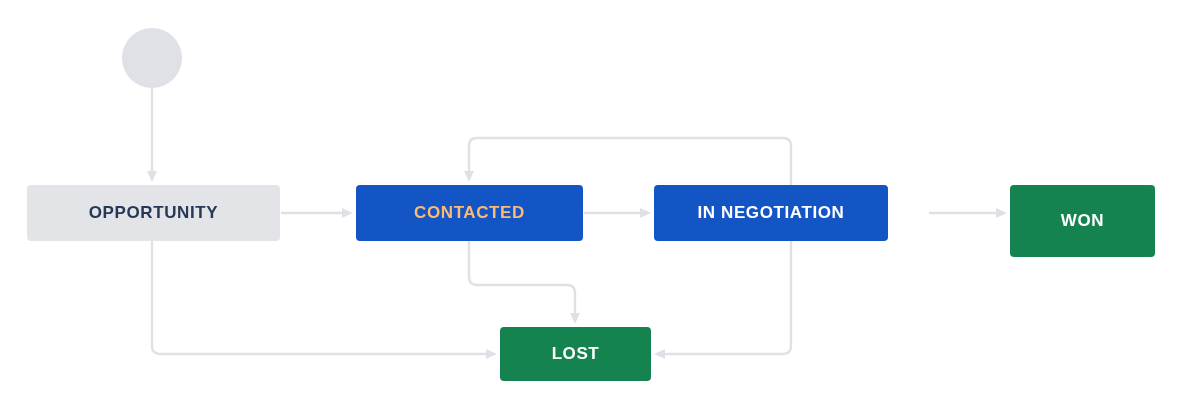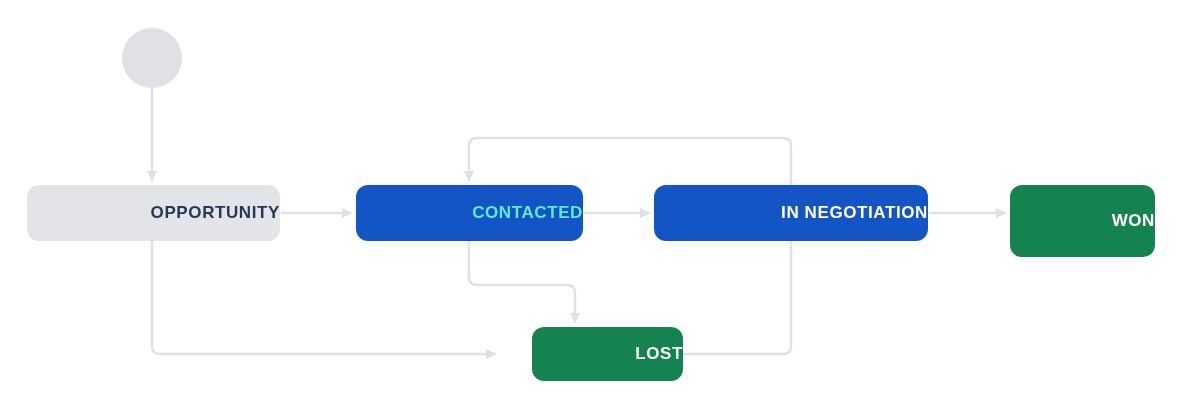--- a/index.html
+++ b/index.html
@@ -21,22 +21,22 @@
     position: absolute;
     left: 0;
     top: 0;
     width: 1200px;
     height: 420px;
   }
   .node {
     position: absolute;
     display: flex;
     align-items: center;
-    justify-content: flex-end;
-    border-radius: 12px;
+    justify-content: center;
+    border-radius: 4px;
     box-sizing: border-box;
     letter-spacing: 0.6px;
     font-weight: bold;
     font-size: 17px;
     font-family: "Liberation Sans", sans-serif;
     white-space: nowrap;
     user-select: none;
   }
   .node-start {
     position: absolute;
@@ -80,29 +80,29 @@
       <path d="M791,241 L791,346 Q791,354 783,354 L664,354" marker-end="url(#arrow-l)"></path>
     </g>
   </svg>
 
   <div class="node-start" style="left:122px; top:28px; width:60px; height:60px; background:#dfe1e6;"></div>
 
   <div class="node" style="left:27px; top:185px; width:253px; height:56px; background:#e3e4e8; color:#253858;">
     <span>OPPORTUNITY</span>
   </div>
 
-  <div class="node" style="left:356px; top:185px; width:227px; height:56px; background:#1355c4; color:#5eead4;">
+  <div class="node" style="left:356px; top:185px; width:227px; height:56px; background:#1355c4; color:#fdba74;">
     <span>CONTACTED</span>
   </div>
 
-  <div class="node" style="left:654px; top:185px; width:274px; height:56px; background:#1355c4; color:#ffffff;">
+  <div class="node" style="left:654px; top:185px; width:234px; height:56px; background:#1355c4; color:#ffffff;">
     <span>IN NEGOTIATION</span>
   </div>
 
   <div class="node" style="left:1010px; top:185px; width:145px; height:72px; background:#158350; color:#ffffff;">
     <span>WON</span>
   </div>
 
-  <div class="node" style="left:500px; top:327px; width:151px; height:54px; background:#158350; color:#ffffff;margin-left:32px;">
+  <div class="node" style="left:500px; top:327px; width:151px; height:54px; background:#158350; color:#ffffff;">
     <span>LOST</span>
   </div>
 
 </div>
 
 </body></html>

